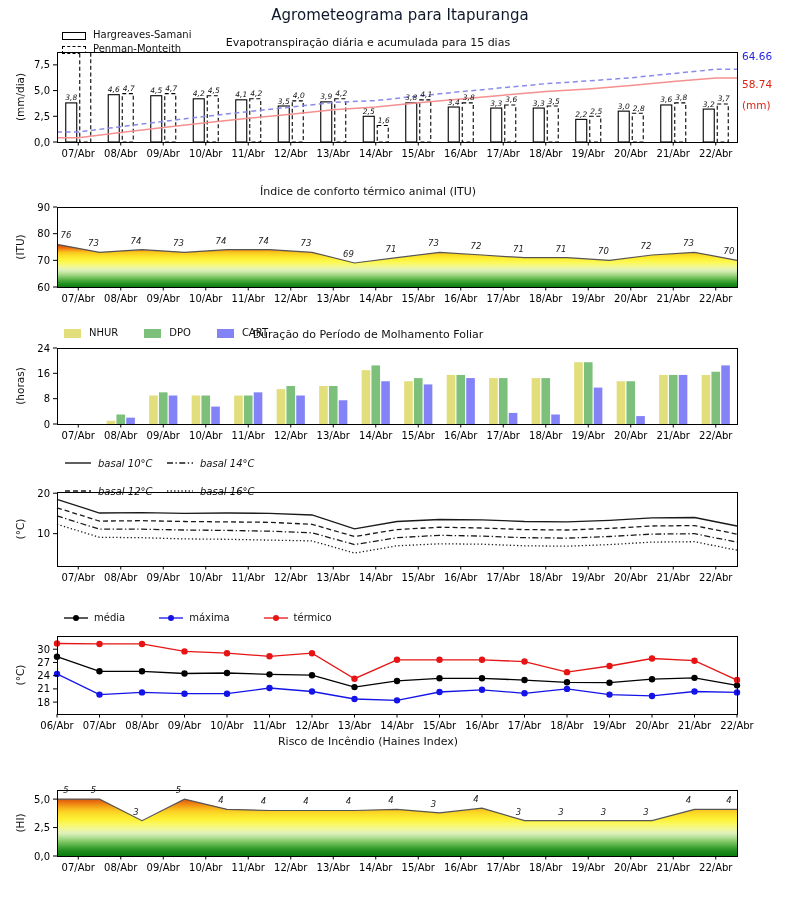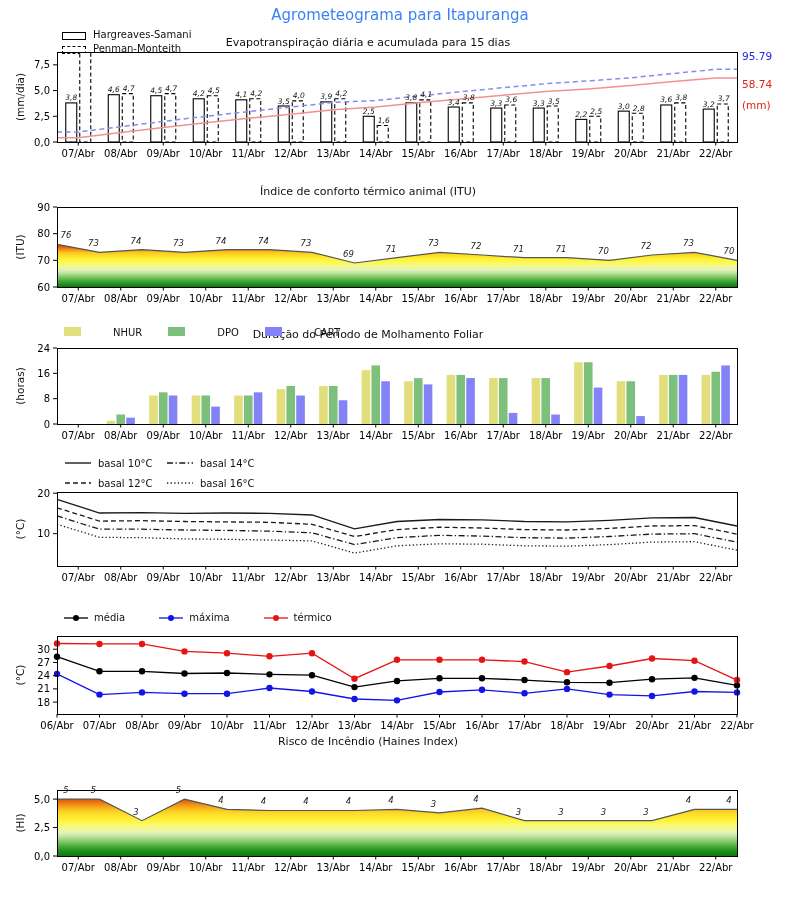--- a/index.html
+++ b/index.html
@@ -1,39 +1,39 @@
 <!DOCTYPE html>
 <html><head>
 <meta charset="utf-8">
 <style>
   html,body{margin:0;padding:0;background:#ffffff;}
   .stage{position:relative;width:800px;height:900px;background:#fff;
          font-family:"DejaVu Sans", sans-serif;color:#111;overflow:hidden;}
   .main-title{position:absolute;top:6px;left:0;width:800px;text-align:center;
-              font-size:15px;color:#3b82f6;}
+              font-size:15px;color:#0f172a;}
   .sub-title{position:absolute;left:0;width:648px;text-align:center;
              font-size:11px;color:#111;pointer-events:none;padding-left:44px;}
   svg.panel{position:absolute;left:0;width:800px;overflow:visible;}
   svg text{font-family:"DejaVu Sans", sans-serif;}
   .ylab{position:absolute;left:-10px;width:60px;height:16px;line-height:16px;
         text-align:center;transform:rotate(-90deg);font-size:10.5px;color:#111;}
   .rann{position:absolute;left:742px;font-size:10.5px;}
   .rann.blue{color:#2525DD;}
   .rann.red{color:#DD2211;}
   .legend{position:absolute;font-size:10px;color:#111;}
   .legend .lrow{display:flex;align-items:flex-end;height:13px;margin-bottom:1px;}
   .legend .lrow .sw{display:inline-block;width:24px;height:8px;margin-right:7px;
                     box-sizing:border-box;background:#fff;}
   .legend .lrow .sw.solid{border:1.3px solid #000;}
   .legend .lrow .sw.dashed{border:1.3px dashed #000;}
   .legend-h{display:flex;align-items:center;column-gap:26px;}
-  .legend-h .litem{display:flex;align-items:flex-start;gap:24px;}
+  .legend-h .litem{display:flex;align-items:flex-end;}
   .legend-h .cbox{display:inline-block;width:17px;height:9px;margin-right:8px;}
   .legend-grid{display:grid;grid-template-rows:14px 14px;grid-auto-flow:column;
-               grid-auto-columns:102px;row-gap:6px;}
+               grid-auto-columns:102px;row-gap:14px;font-style:italic;}
   .legend-grid .litem, .legend-ml .litem{display:flex;align-items:center;}
   .legend-ml{display:flex;align-items:center;column-gap:34px;}
   .litem svg{margin-right:6px;overflow:visible;}
 </style>
 </head>
 <body>
 
 <div class="stage">
 
   <div class="main-title">Agrometeograma para Itapuranga</div>
@@ -43,21 +43,21 @@
       <div class="lrow">
         <span class="sw solid"></span>
         <span>Hargreaves-Samani</span>
       </div>
       <div class="lrow">
         <span class="sw dashed"></span>
         <span>Penman-Monteith</span>
       </div>
     </div>
   <div class="ylab" style="top:89px">(mm/dia)</div>
-  <div class="rann blue" style="top:50px">95.79</div>
+  <div class="rann blue" style="top:50px">64.66</div>
   <div class="rann red" style="top:78px">58.74</div>
   <div class="rann red" style="top:99px">(mm)</div>
   <svg class="panel" id="svg-evapo" style="top:44px" height="124" width="800">
       <defs>
         <clipPath id="clip-evapo">
           <rect x="57" y="7.5" width="680" height="91"></rect>
         </clipPath>
       </defs>
       <g clip-path="url(#clip-evapo)">
         <rect x="65.75" y="58.91428571428571" width="11" height="39.08571428571429" fill="#fff" stroke="#000" stroke-width="1.1"></rect>

